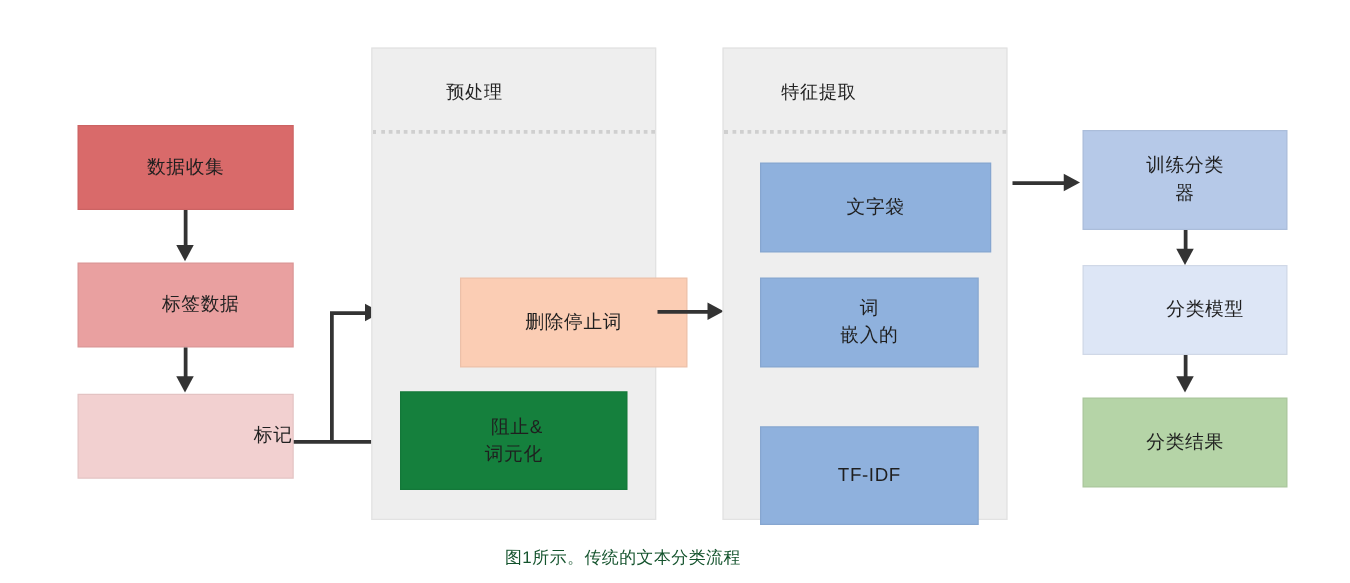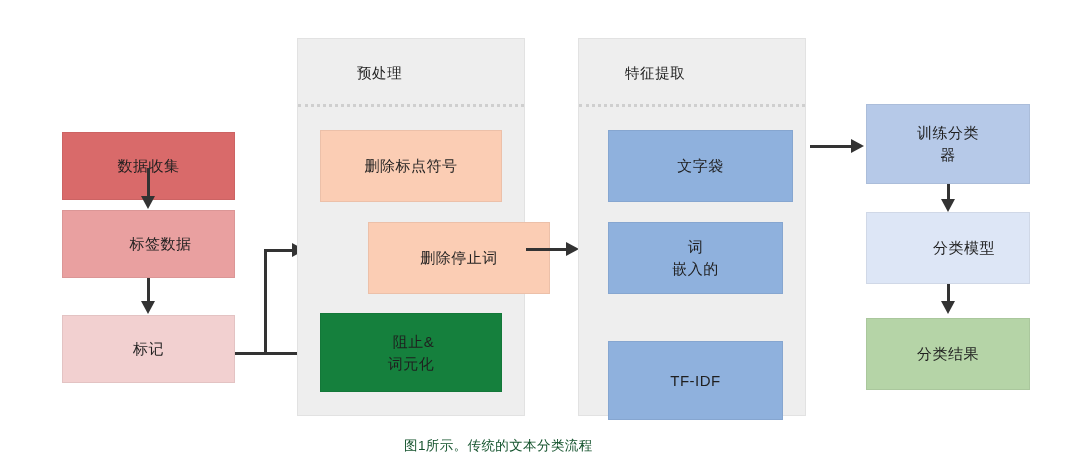--- a/index.html
+++ b/index.html
@@ -84,51 +84,48 @@
     color: #14532d;
     letter-spacing: .4px;
     white-space: nowrap;
   }
 </style>
 </head>
 <body>
 
 <div id="canvas">
 
-  <div class="box" style="left:62px; top:100px; width:173px; height:68px; background:#d96a6a;margin-top:32px;">
+  <div class="box" style="left:62px; top:100px; width:173px; height:68px; background:#d96a6a;">
     <span>数据收集</span>
   </div>
 
   <div class="box" style="left:62px; top:210px; width:173px; height:68px; background:#e9a0a0;padding-left:24px;">
     <span>标签数据</span>
   </div>
 
-  <div class="box" style="left:62px; top:315px; width:173px; height:68px; background:#f2d0d0;">
+  <div class="box" style="left:62px; top:315px; width:173px; height:68px; background:#f2d0d0;justify-content:flex-end;">
     <span>标记</span>
   </div>
 
   <div class="arrow-v" style="left:147px; top:168px; height:29px;"></div>
   <div class="head-down" style="left:141px; top:196px;"></div>
 
   <div class="arrow-v" style="left:147px; top:278px; height:24px;"></div>
   <div class="head-down" style="left:141px; top:301px;"></div>
 
   <div class="arrow-h" style="left:235px; top:352px; width:66px;"></div>
   <div class="arrow-v" style="left:264px; top:250px; height:104px;"></div>
   <div class="arrow-h" style="left:264px; top:249px; width:30px;"></div>
   <div class="head-right" style="left:292px; top:243px;"></div>
 
   <div class="group" style="left:297px; top:38px; width:228px; height:378px;">
   </div>
   <div class="group-title" style="left:345px; top:64px;">预处理</div>
   <div class="group-sep" style="left:298px; top:104px; width:226px;"></div>
 
-  <div class="box" style="left:320px; top:130px; width:182px; height:72px; background:#fbcdb4;">
-    <span>删除标点符号</span>
-  </div>
   <div class="box" style="left:320px; top:222px; width:182px; height:72px; background:#fbcdb4;margin-left:48px;">
     <span>删除停止词</span>
   </div>
   <div class="box" style="left:320px; top:313px; width:182px; height:79px; background:#15803d;text-align:right;">
     <span>阻止&amp;
 词元化</span>
   </div>
 
   <div class="arrow-h" style="left:526px; top:248px; width:43px;"></div>
   <div class="head-right" style="left:566px; top:242px;"></div>

